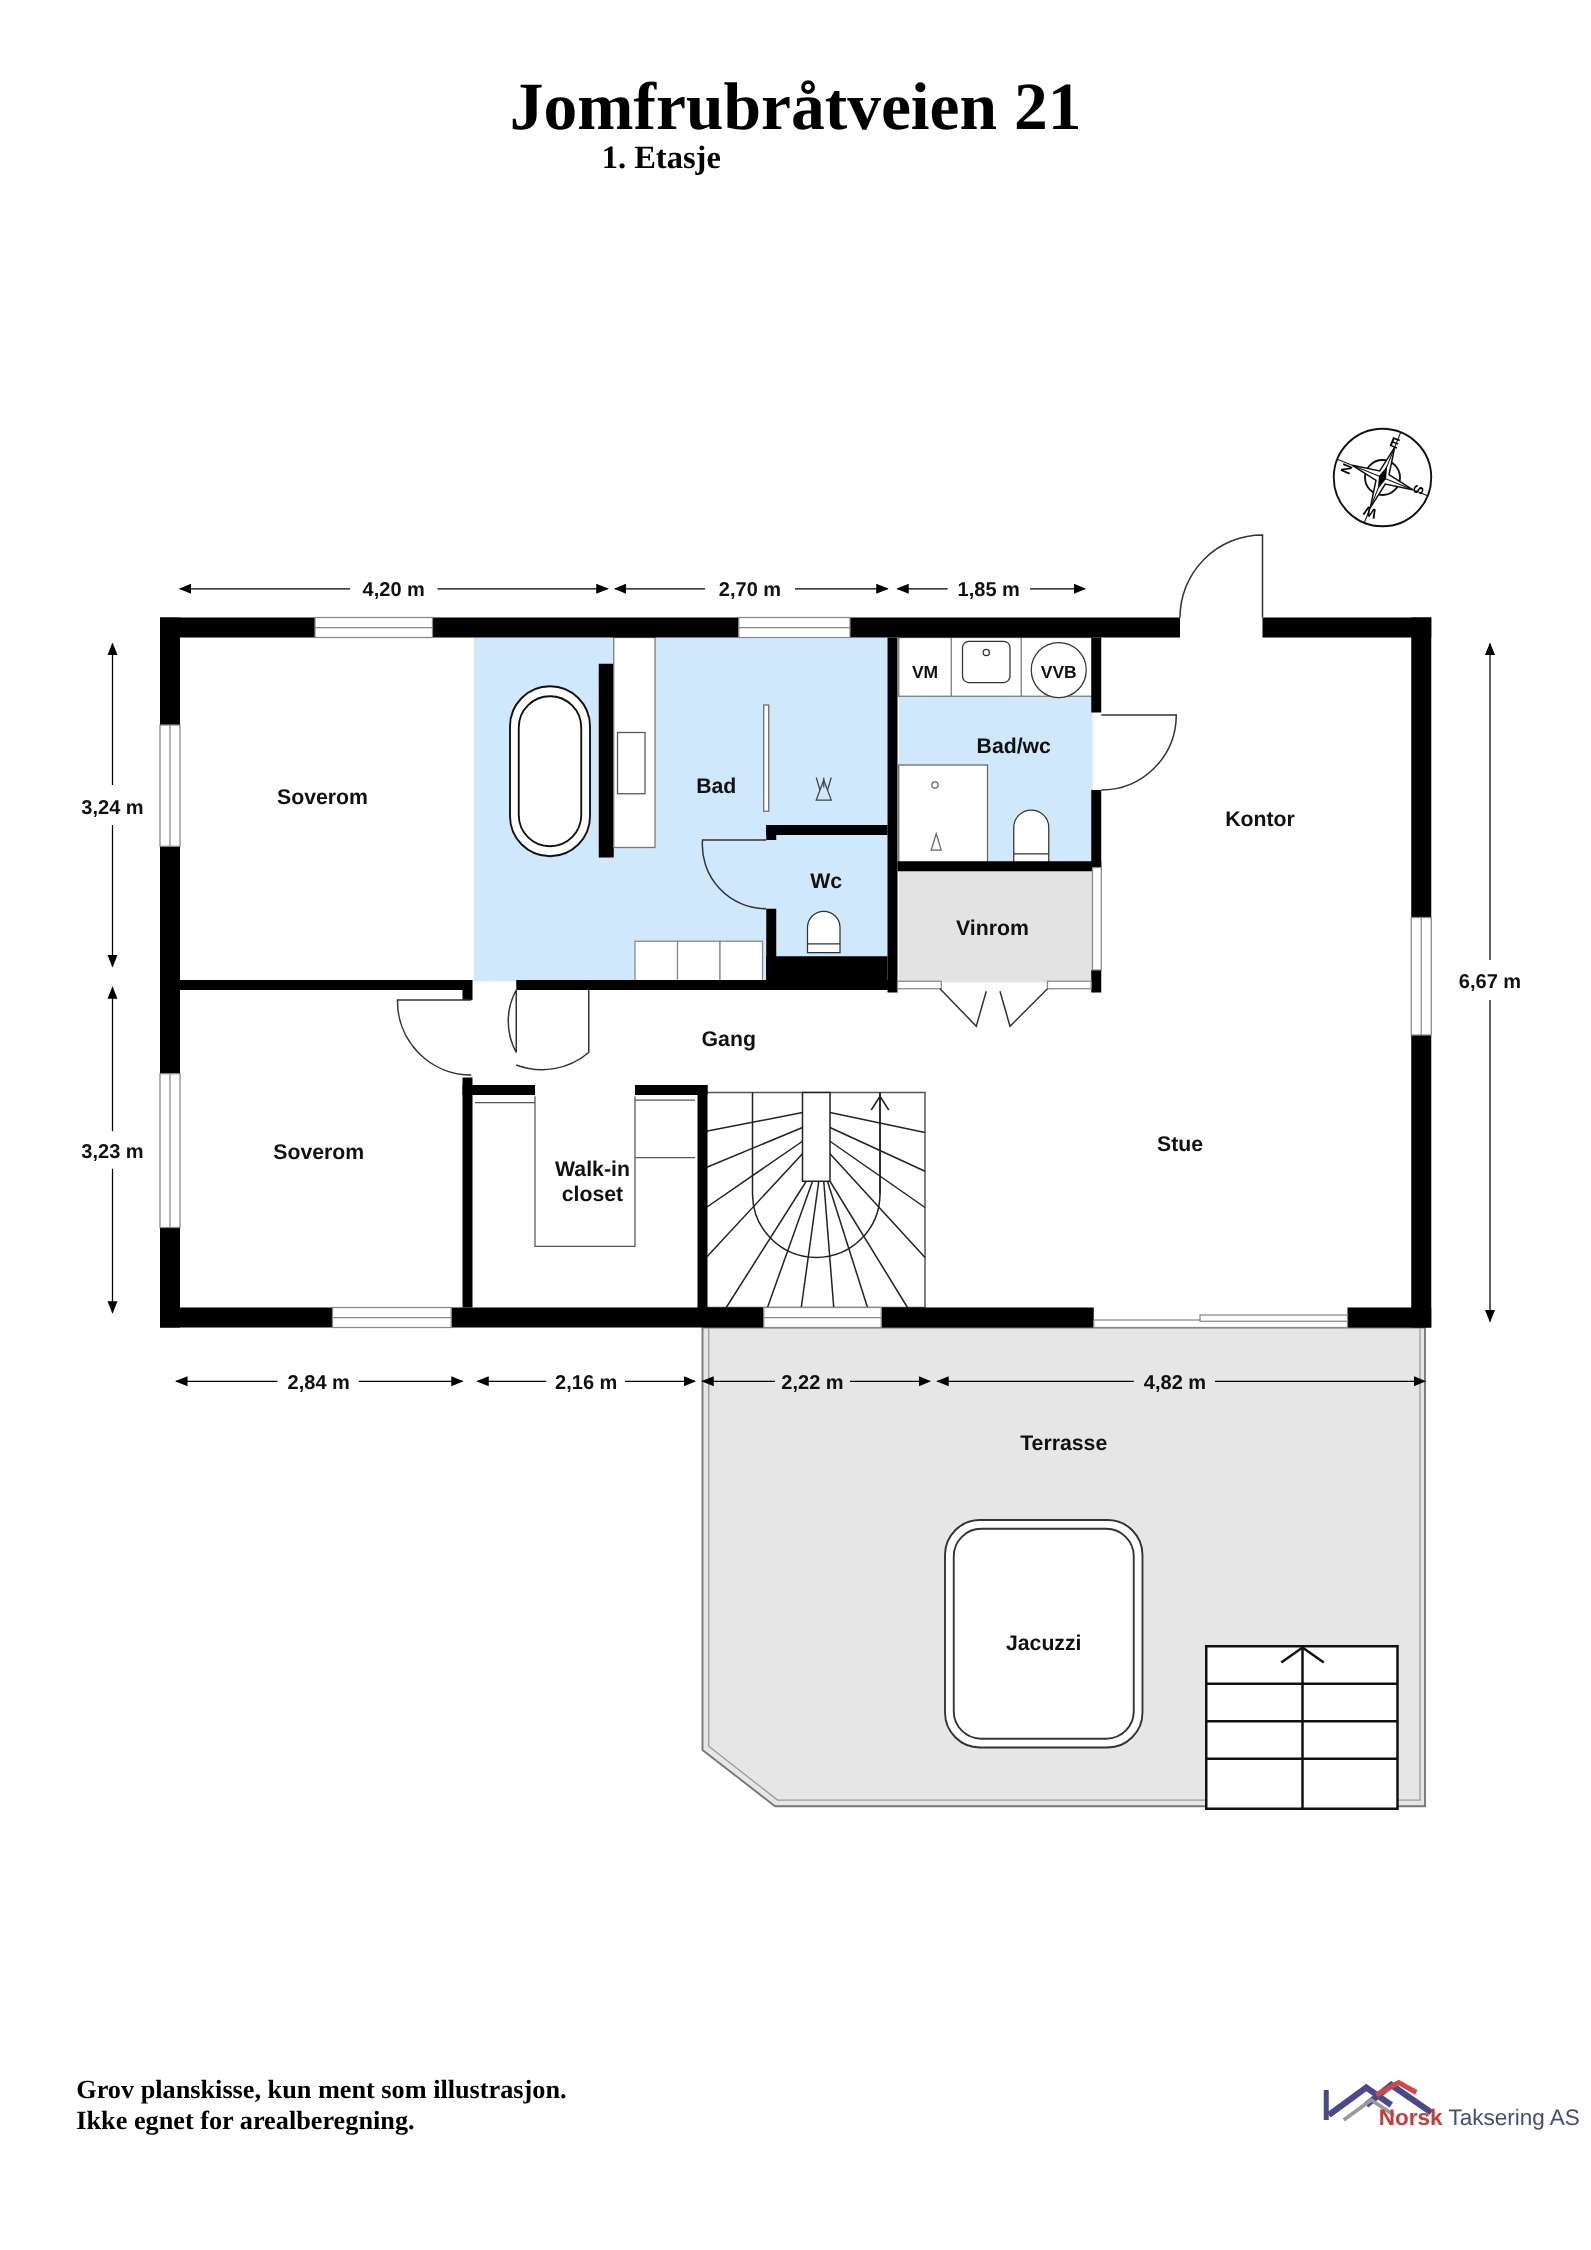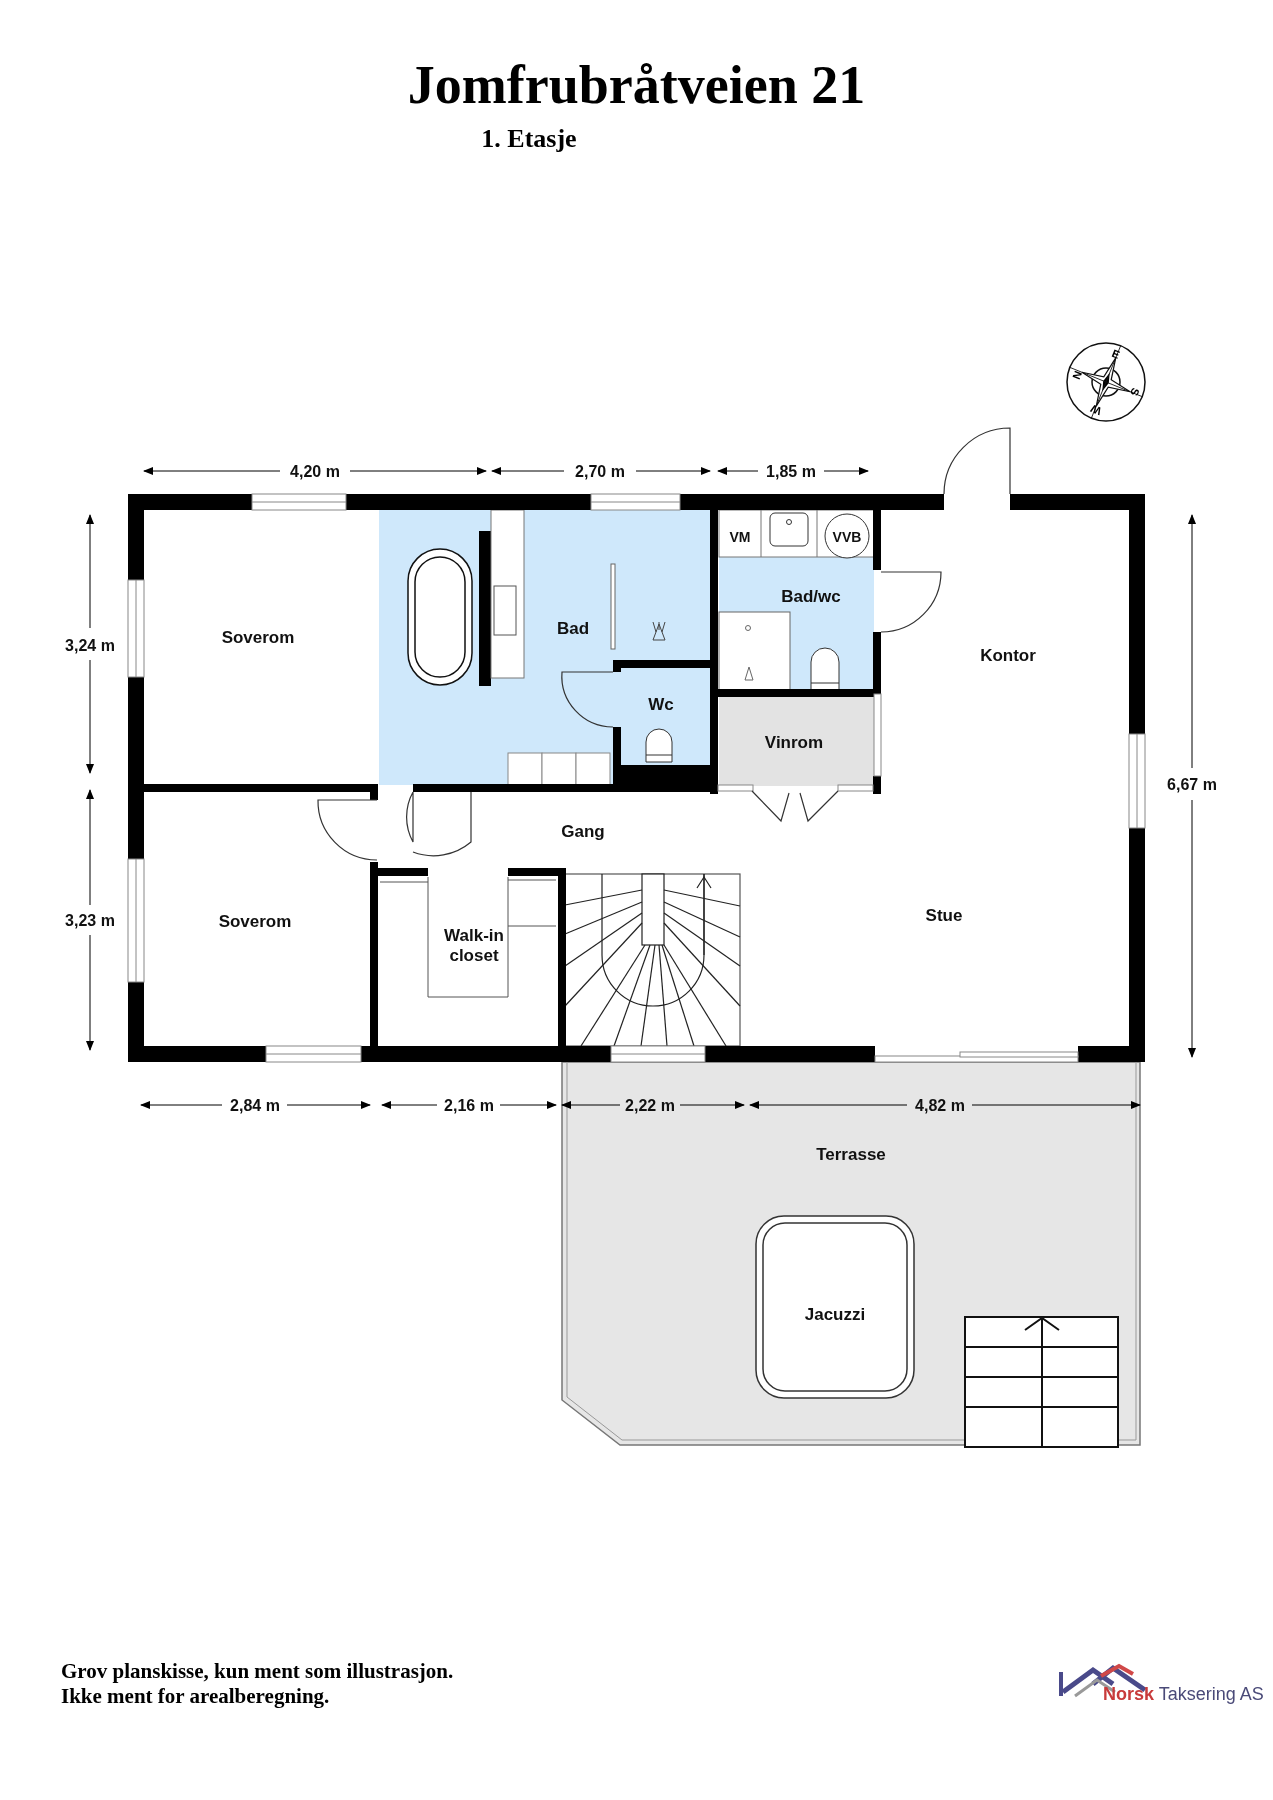--- a/index.html
+++ b/index.html
@@ -1,19 +1,19 @@
 <!DOCTYPE html>
 <html><head>
 <meta charset="utf-8">
 <style>
   html, body { margin:0; padding:0; background:#ffffff; }
   body { width:1273px; height:1800px; position:relative; overflow:hidden; }
   .title { position:absolute; left:0; width:1273px; top:58px; text-align:center;
     font-family:"Liberation Serif", serif; font-weight:bold; font-size:54px; color:#000; line-height:1; }
-  .subtitle { position:absolute; left:0; width:1058px; top:126px; text-align:center;
+  .subtitle { position:absolute; left:0; width:1058px; top:113px; text-align:center;
     font-family:"Liberation Serif", serif; font-weight:bold; font-size:26px; color:#000; line-height:1; }
   svg.plan { position:absolute; left:0; top:0; }
   .lbl { font-family:"Liberation Sans", sans-serif; font-weight:bold; font-size:17px; fill:#111; }
   .dim { font-family:"Liberation Sans", sans-serif; font-weight:bold; font-size:16px; fill:#111; }
   .footer { position:absolute; left:61px; top:1659px; font-family:"Liberation Serif", serif;
     font-weight:bold; font-size:21px; line-height:25px; color:#000; }
   .logo { position:absolute; left:1045px; top:1662px; width:190px; height:50px; }
   .logo-text { position:absolute; left:58px; top:22px; font-family:"Liberation Sans", sans-serif; font-size:18px; white-space:nowrap; }
   .logo-text .n { color:#c83b3b; font-weight:bold; }
   .logo-text .t { color:#4a4a78; }
@@ -254,21 +254,21 @@
     <line x1="0" y1="-39" x2="0" y2="39" stroke="#111" stroke-width="0.8" transform="rotate(22)"></line>
     <text x="-29" y="-3" font-family="Liberation Sans, sans-serif" font-weight="bold" font-size="11" text-anchor="middle" transform="rotate(-68,-29,-7)">N</text>
     <text x="10" y="-24" font-family="Liberation Sans, sans-serif" font-weight="bold" font-size="11" text-anchor="middle" transform="rotate(22,10,-28)">E</text>
     <text x="29" y="14" font-family="Liberation Sans, sans-serif" font-weight="bold" font-size="11" text-anchor="middle" transform="rotate(112,29,10)">S</text>
     <text x="-10" y="32" font-family="Liberation Sans, sans-serif" font-weight="bold" font-size="11" text-anchor="middle" transform="rotate(202,-10,28)">W</text>
   </g>
 </svg>
 
 <div class="footer">
   <div>Grov planskisse, kun ment som illustrasjon.</div>
-  <div>Ikke ment for arealberegning.</div>
+  <div>Ikke egnet for arealberegning.</div>
 </div>
 
 <div class="logo">
   <svg width="120" height="40" style="position:absolute;left:0;top:0">
     <polyline points="18,30 48,8 68,22" fill="none" stroke="#4a4a8a" stroke-width="5"></polyline>
     <polyline points="48,22 68,6 100,28" fill="none" stroke="#4a4a8a" stroke-width="5"></polyline>
     <polyline points="56,14 74,4 88,12" fill="none" stroke="#d04848" stroke-width="4"></polyline>
     <polyline points="30,34 52,18 70,30" fill="none" stroke="#999" stroke-width="3"></polyline>
     <rect x="14" y="10" width="4" height="24" fill="#4a4a8a"></rect>
   </svg>

